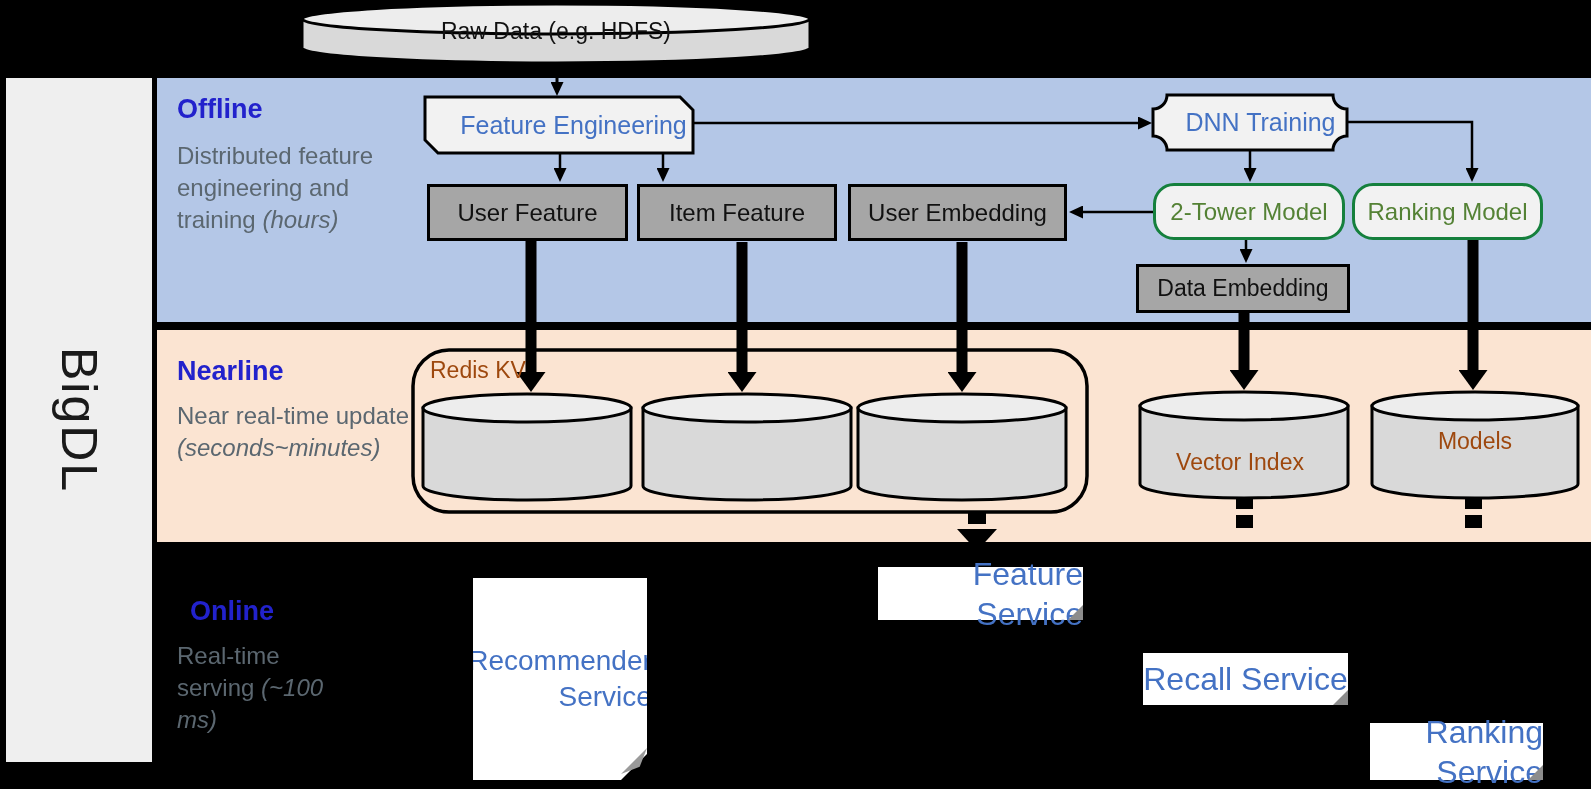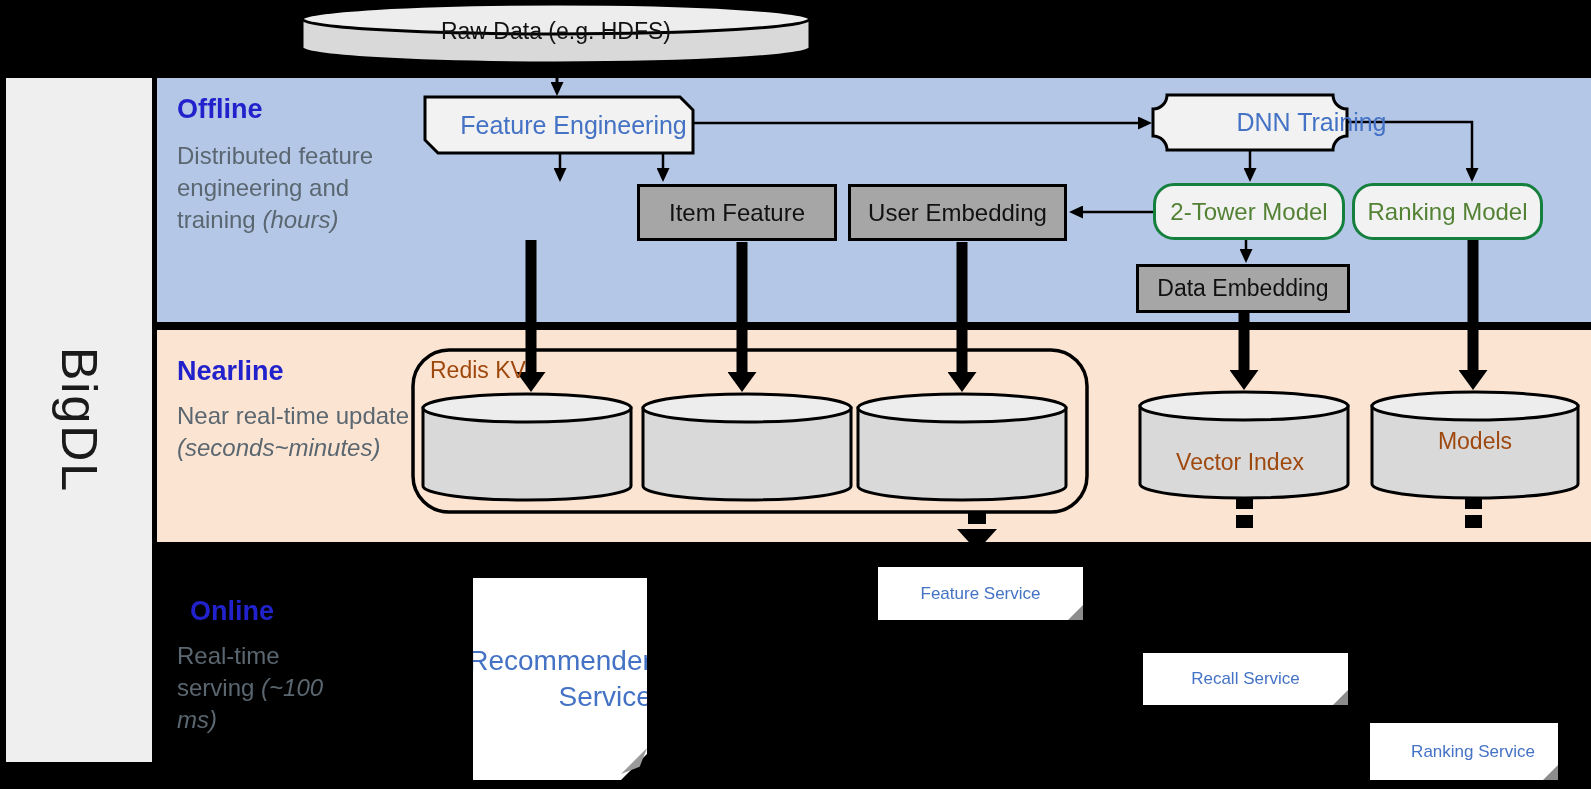--- a/index.html
+++ b/index.html
@@ -32,21 +32,21 @@
   
   .node{box-sizing:border-box;display:flex;align-items:center;justify-content:center;
     text-align:right;z-index:3;}
   .box-dark{background:var(--box-dark);border:3px solid #000;color:#111;font-size:24px;}
   .box-round{background:var(--box-light);border:3px solid #15803d;border-radius:21px;
     color:var(--green);font-size:24px;}
   .shape-label{color:var(--accent-blue);font-size:25px;z-index:3;padding-left:29px;}
   .black-label{color:#111;font-size:23px;z-index:3;}
   .brown-label{color:var(--brown);font-size:23px;z-index:3;}
   
-  .service{background:#fff;color:var(--accent-blue);font-size:17px;line-height:1.25;z-index:3;}
+  .service{background:#fff;color:var(--accent-blue);font-size:32px;line-height:1.25;z-index:3;}
   .fold{position:absolute;right:0;bottom:0;width:15px;height:15px;background:#8c8c8c;
     clip-path:polygon(0 100%,100% 0,100% 100%);}
   .doc{background:#fff;color:var(--accent-blue);font-size:28px;line-height:1.3;
     clip-path:polygon(0 0,100% 0,100% calc(100% - 26px),calc(100% - 26px) 100%,0 100%);}
   .doc-fold{position:absolute;left:621px;top:748px;width:26px;height:26px;background:#9a9a9a;
     clip-path:polygon(0 100%,100% 0,72% 72%);z-index:4;}
 </style>
 </head>
 <body>
 
@@ -144,22 +144,23 @@
       <rect x="1236" y="515" width="17" height="13"></rect>
     </g>
     <g fill="#000">
       <rect x="1465" y="497" width="17" height="12"></rect>
       <rect x="1465" y="515" width="17" height="13"></rect>
     </g>
   </svg>
 
   <div class="abs node black-label" style="left:302px;top:6px;width:508px;height:50px;">Raw Data (e.g. HDFS)</div>
   <div class="abs node shape-label" style="left:425px;top:97px;width:268px;height:56px;">Feature Engineering</div>
-  <div class="abs node shape-label" style="left:1204px;top:95px;width:186px;height:55px;">DNN Training</div>
+  <div class="abs node shape-label" style="left:1153px;top:95px;width:186px;height:55px;">DNN Training</div>
 
+  <div class="abs node box-dark" style="left:427px;top:184px;width:201px;height:57px;">User Feature</div>
   <div class="abs node box-dark" style="left:637px;top:184px;width:200px;height:57px;">Item Feature</div>
   <div class="abs node box-dark" style="left:848px;top:184px;width:219px;height:57px;">User Embedding</div>
   <div class="abs node box-round" style="left:1153px;top:183px;width:192px;height:57px;">2-Tower Model</div>
   <div class="abs node box-round" style="left:1352px;top:183px;width:191px;height:57px;">Ranking Model</div>
   <div class="abs node box-dark" style="left:1136px;top:264px;width:214px;height:49px;font-size:23px;">Data Embedding</div>
 
   <div class="abs brown-label" style="left:430px;top:357px;">Redis KV</div>
   <div class="abs node brown-label" style="left:1140px;top:428px;width:200px;margin-top:21px;">Vector Index</div>
   <div class="abs node brown-label" style="left:1372px;top:428px;width:206px;">Models</div>
 
@@ -167,18 +168,18 @@
   <div class="doc-fold"></div>
 
   <div class="abs node service" style="left:878px;top:567px;width:205px;height:53px;">
     <span>Feature Service</span>
     <span class="fold"></span>
   </div>
   <div class="abs node service" style="left:1143px;top:653px;width:205px;height:52px;">
     <span>Recall Service</span>
     <span class="fold"></span>
   </div>
-  <div class="abs node service" style="left:1370px;top:723px;width:188px;height:57px;padding-left:18px;">
+  <div class="abs node service" style="left:1370px;top:723px;width:173px;height:57px;padding-left:18px;">
     <span>Ranking Service</span>
     <span class="fold"></span>
   </div>
 
 </div>
 
 </body></html>

